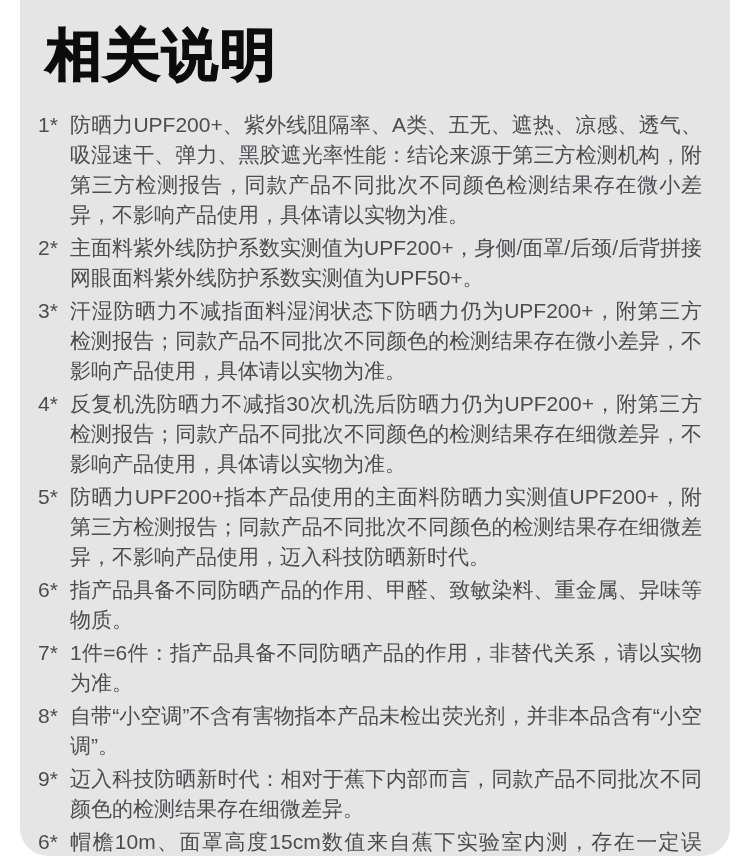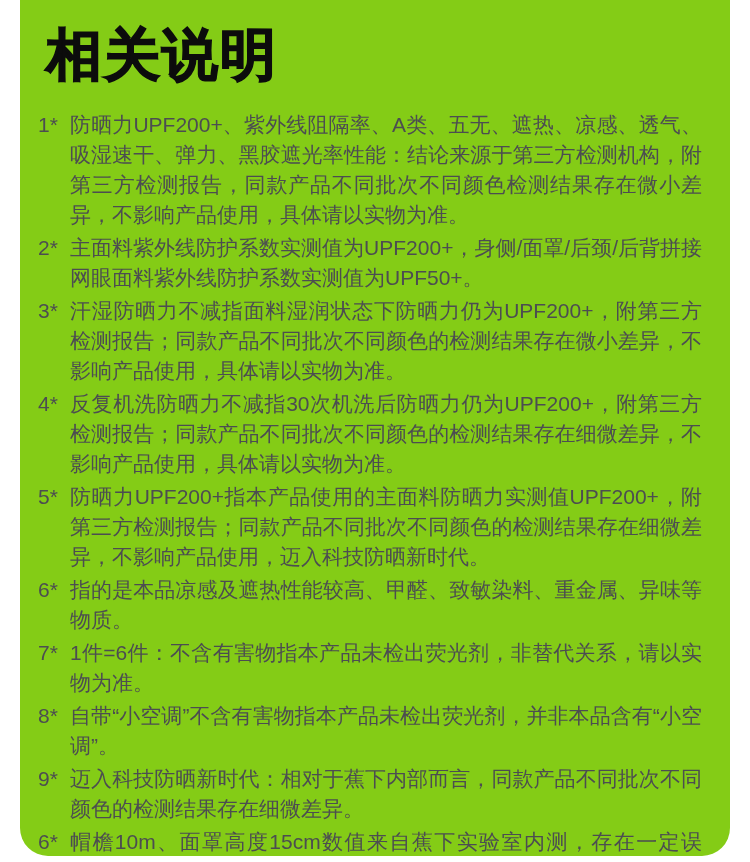--- a/index.html
+++ b/index.html
@@ -7,21 +7,21 @@
     width: 750px;
     background: #ffffff;
     font-family: "Liberation Sans", "DejaVu Sans", sans-serif;
   }
   body { height: 862px; overflow: hidden; }
 
   .card {
     margin-left: 20px;
     width: 710px;
     height: 856px;
-    background: #84cc16;
+    background: #e5e5e5;
     border-radius: 0 0 28px 28px;
     padding: 24px 28px 0 18px;
     overflow: hidden;
   }
 
   .page-title {
     margin-left: 8px;
     font-size: 56px;
     line-height: 62px;
     font-weight: 900;
@@ -77,25 +77,25 @@
       <div class="note">
         <span class="num">4*</span>
         <div class="text">反复机洗防晒力不减指30次机洗后防晒力仍为UPF200+，附第三方检测报告；同款产品不同批次不同颜色的检测结果存在细微差异，不影响产品使用，具体请以实物为准。</div>
       </div>
       <div class="note">
         <span class="num">5*</span>
         <div class="text">防晒力UPF200+指本产品使用的主面料防晒力实测值UPF200+，附第三方检测报告；同款产品不同批次不同颜色的检测结果存在细微差异，不影响产品使用，迈入科技防晒新时代。</div>
       </div>
       <div class="note">
         <span class="num">6*</span>
-        <div class="text">指的是本品凉感及遮热性能较高、甲醛、致敏染料、重金属、异味等物质。</div>
+        <div class="text">指产品具备不同防晒产品的作用、甲醛、致敏染料、重金属、异味等物质。</div>
       </div>
       <div class="note">
         <span class="num">7*</span>
-        <div class="text">1件=6件：不含有害物指本产品未检出荧光剂，非替代关系，请以实物为准。</div>
+        <div class="text">1件=6件：指产品具备不同防晒产品的作用，非替代关系，请以实物为准。</div>
       </div>
       <div class="note">
         <span class="num">8*</span>
         <div class="text">自带“小空调”不含有害物指本产品未检出荧光剂，并非本品含有“小空调”。</div>
       </div>
       <div class="note">
         <span class="num">9*</span>
         <div class="text">迈入科技防晒新时代：相对于蕉下内部而言，同款产品不同批次不同颜色的检测结果存在细微差异。</div>
       </div>
       <div class="note">

